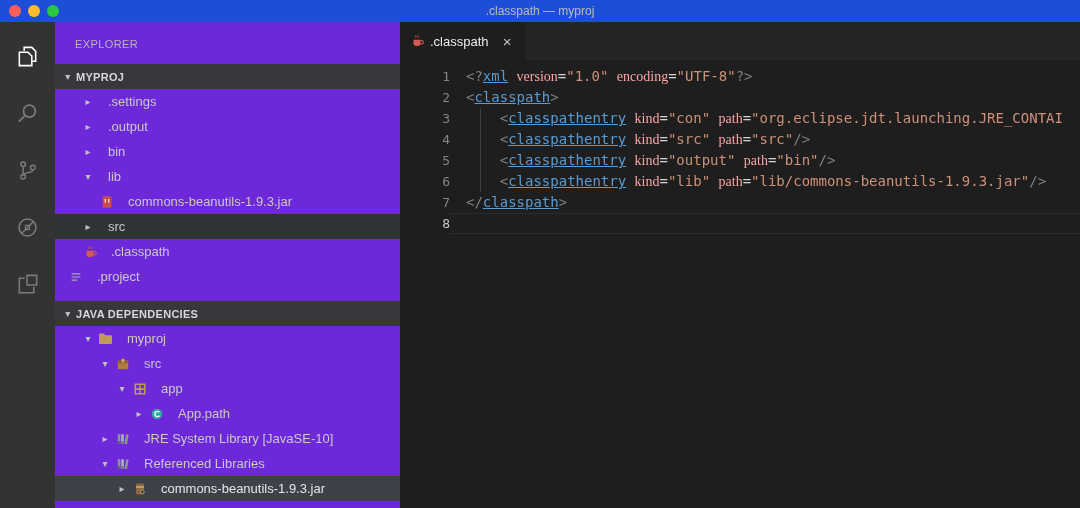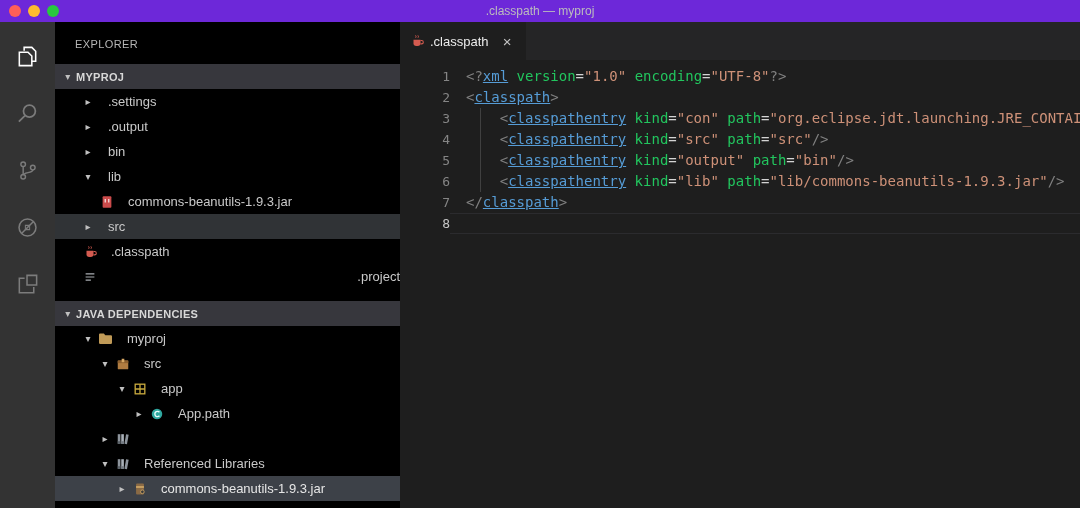--- a/index.html
+++ b/index.html
@@ -6,21 +6,21 @@
   html, body { width: 1080px; height: 508px; overflow: hidden; }
   body {
     background: #1e1e1e;
     font-family: "Liberation Sans", "DejaVu Sans", sans-serif;
     color: #cccccc;
   }
   .window { width: 1080px; height: 508px; display: flex; flex-direction: column; }
 
   
   .titlebar {
-    flex: 0 0 22px; height: 22px; background: #6d28d9;
+    flex: 0 0 22px; height: 22px; background: #1d4ed8;
     display: flex; align-items: center; position: relative;
   }
   .traffic { display: flex; gap: 7px; padding-left: 9px; z-index: 2; }
   .tl { width: 12px; height: 12px; border-radius: 50%; display: inline-block; }
   .t-red { background: #ff5f57; }
   .t-yellow { background: #febc2e; }
   .t-green { background: #28c840; }
   .window-title {
     position: absolute; left: 0; right: 0; text-align: center;
     font-size: 12px; color: #bcbcbd;
@@ -35,21 +35,21 @@
     display: flex; flex-direction: column; align-items: center; padding-top: 6px;
   }
   .ab-item {
     width: 55px; height: 57px; display: flex; align-items: center;
     justify-content: center; color: #7c7c7c; cursor: pointer;
   }
   .ab-item.active { color: #ffffff; }
 
   
   .sidebar {
-    flex: 0 0 345px; width: 345px; background: #000000; overflow: hidden;
+    flex: 0 0 345px; width: 345px; background: #6d28d9; overflow: hidden;
   }
   .sidebar-title {
     padding: 16px 0 14px 20px; font-size: 11px; letter-spacing: .4px; color: #b6b6b6;
   }
   .section-header {
     height: 25px; display: flex; align-items: center; background: #37373d;
     font-weight: bold; font-size: 11px; letter-spacing: .3px; color: #d8d8d8;
     padding-left: 5px; cursor: pointer;
   }
   .section-gap { height: 12px; }
@@ -86,21 +86,21 @@
   }
   .line { display: flex; height: 21px; line-height: 21px; }
   .ln {
     flex: 0 0 50px; width: 50px; text-align: right; color: #858585; font-size: 13px;
   }
   .lc { flex: 1; padding-left: 16px; white-space: pre; overflow: hidden; }
   .line.current .ln { color: #c6c6c6; }
   .line.current .lc { box-shadow: inset 0 1px 0 #2b2b2e, inset 0 -1px 0 #2b2b2e; }
   .tk-pun { color: #808080; }
   .tk-tag { color: #569cd6; text-decoration: underline; }
-  .tk-attr { color: #22c55e; }
+  .tk-attr { color: #fca5a5; font-family: Liberation Serif, serif; }
   .tk-str { color: #ce9178; }
   .tk-pln, .tk-eq { color: #d4d4d4; }
   .indent-guide {
     position: absolute; left: 80px; top: 48px; width: 1px; height: 84px; background: #404040;
   }
 </style>
 </head>
 <body>
 
 <div class="window">
@@ -190,21 +190,21 @@
           <div class="tree-row" style="padding-left: 25px;">
             <span class="ticon">
               <svg width="14" height="14" viewBox="0 0 16 16">
                 <path d="M4 6.5h8v4a3.2 3.2 0 0 1-3.2 3.2H7.2A3.2 3.2 0 0 1 4 10.5z" fill="#d45b50"></path>
                 <path d="M12 7.5h1.3a1.9 1.9 0 1 1 0 3.8H12" fill="none" stroke="#d45b50" stroke-width="1.2"></path>
                 <path d="M6.3 1.6c.9.9.9 1.8 0 2.7M9 1.6c.9.9.9 1.8 0 2.7" fill="none" stroke="#d45b50" stroke-width="1.1"></path>
               </svg>
             </span>
             <span class="tlabel">.classpath</span>
           </div>
-          <div class="tree-row" style="padding-left: 25px; justify-content: space-between;">
+          <div class="tree-row" style="padding-left: 11px;">
             <span class="ticon">
               <svg width="14" height="14" viewBox="0 0 16 16" fill="none" stroke="#a9adb2" stroke-width="1.4">
                 <path d="M3 4.5h10M3 8h10M3 11.5h6"></path>
               </svg>
             </span>
             <span class="tlabel">.project</span>
           </div>
           <div class="section-gap"></div>
           <div class="section-header">
             <span class="arrow">▾</span>
@@ -254,20 +254,21 @@
             <span class="arrow">▸</span>
             <span class="ticon">
               <svg width="14" height="14" viewBox="0 0 16 16">
                 <rect x="2" y="2.5" width="3" height="11" fill="#8d949c"></rect>
                 <rect x="6" y="2.5" width="3" height="11" fill="#aab1b9"></rect>
                 <rect x="10.6" y="2.8" width="3" height="11" fill="#8d949c" transform="rotate(10 12 8)"></rect>
                 <rect x="2" y="10.5" width="3" height="3" fill="#5a6168"></rect>
                 <rect x="6" y="10.5" width="3" height="3" fill="#747b83"></rect>
               </svg>
             </span>
+            <span class="tlabel">JRE System Library [JavaSE-10]</span>
           </div>
           <div class="tree-row" style="padding-left: 42px;">
             <span class="arrow">▾</span>
             <span class="ticon">
               <svg width="14" height="14" viewBox="0 0 16 16">
                 <rect x="2" y="2.5" width="3" height="11" fill="#8d949c"></rect>
                 <rect x="6" y="2.5" width="3" height="11" fill="#aab1b9"></rect>
                 <rect x="10.6" y="2.8" width="3" height="11" fill="#8d949c" transform="rotate(10 12 8)"></rect>
                 <rect x="2" y="10.5" width="3" height="3" fill="#5a6168"></rect>
                 <rect x="6" y="10.5" width="3" height="3" fill="#747b83"></rect>

